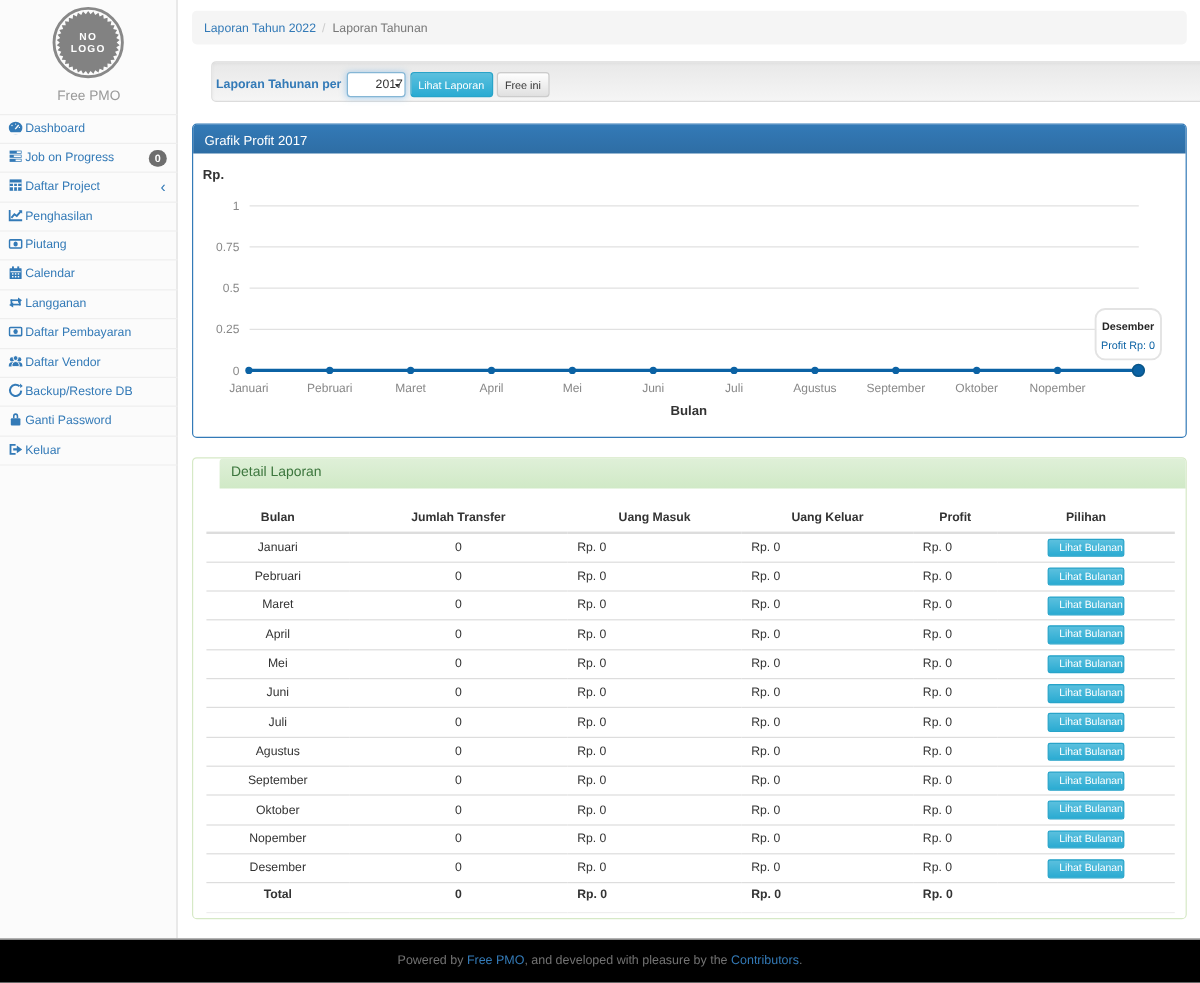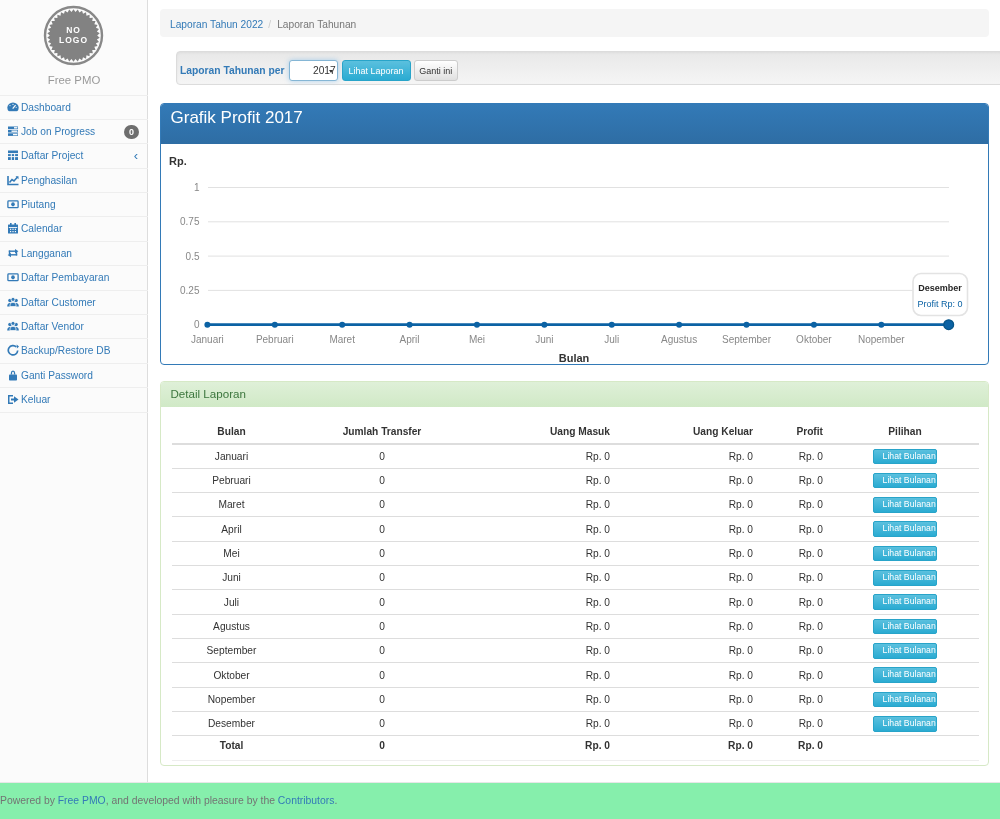--- a/index.html
+++ b/index.html
@@ -24,34 +24,34 @@
 #well { left:176px; top:51px; width:829px; height:34px; border:1px solid #dcdcdc; border-radius:4px; background:linear-gradient(to bottom,#e8e8e8 0,#f5f5f5 100%); box-shadow:inset 0 1px 3px rgba(0,0,0,.05); }
 #well .lbl { position:absolute; left:3px; top:0; line-height:38px; font-size:10.3px; font-weight:bold; color:#337ab7; }
 #well .sel { position:absolute; left:112px; top:7.5px; width:48.5px; height:21.5px; background:#fff; border:1px solid #85b6d5; box-shadow:0 0 5px rgba(102,175,233,.5); border-radius:3px; font-size:10.2px; color:#333; line-height:19.5px; padding-left:23px; }
 #well .sel .arr { position:absolute; right:4px; top:9.2px; width:0; height:0; border-left:2.6px solid transparent; border-right:2.6px solid transparent; border-top:3.6px solid #333; }
 .btn { display:inline-block; text-align:center; border-radius:3px; }
 #btn-lihat { position:absolute; left:164.5px; top:7.5px; width:69px; height:21.6px; background:linear-gradient(to bottom,#5bc0de 0,#2aabd2 100%); border:1px solid #28a4c9; color:#fff; font-size:9px; line-height:20px; }
 #btn-tahun { position:absolute; left:237px; top:7.5px; width:43.5px; height:21.6px; background:linear-gradient(to bottom,#fff 0,#e0e0e0 100%); border:1px solid #ccc; color:#333; font-size:9px; line-height:20px; }
 
 
 #panel1 { left:160px; top:103px; width:829px; height:262px; border:1px solid #337ab7; border-radius:4px; background:#fff; }
-#panel1 .hd { height:40px; background:linear-gradient(to bottom,#337ab7 0,#2e6da4 100%); border-radius:3px 3px 0 0; color:#fff; font-size:17px; line-height:28px; padding-left:9.5px; }
+#panel1 .hd { height:24px; background:linear-gradient(to bottom,#337ab7 0,#2e6da4 100%); border-radius:3px 3px 0 0; color:#fff; font-size:11px; line-height:28px; padding-left:9.5px; }
 
 
 #panel2 { left:160px; top:381px; width:829px; height:385px; border:1px solid #d6e9c6; border-radius:4px; background:#fff; }
-#panel2 .hd { height:25px; background:linear-gradient(to bottom,#dff0d8 0,#d0e9c6 100%); border-radius:3px 3px 0 0; color:#3c763d; font-size:11.6px; line-height:24px; padding-left:9.5px; }
+#panel2 .hd { height:25px; background:linear-gradient(to bottom,#dff0d8 0,#d0e9c6 100%); border-radius:3px 3px 0 0; color:#3c763d; font-size:11.6px; line-height:24px; padding-left:9.5px;margin-left:22px; }
 #tbl { position:absolute; left:11px; top:38px; width:807px; border-collapse:collapse; font-size:10.2px; color:#333; }
 #tbl th { font-weight:bold; border-bottom:2px solid #ddd; padding:0 8px; height:24px; }
 #tbl td { border-bottom:1px solid #ddd; padding:0 8px; height:24.33px; }
 #tbl tr.total td { border-bottom:1px solid #eee; font-weight:bold; padding-bottom:6px; }
-#tbl .c { text-align:center; } #tbl .r { text-align:right; }
+#tbl .c { text-align:center; } #tbl .r { }
 .btn-xs { display:inline-block; width:63.5px; height:15.8px; background:linear-gradient(to bottom,#5bc0de 0,#2aabd2 100%); border:1px solid #28a4c9; border-radius:2px; color:#fff; font-size:8.7px; line-height:13.8px; text-align:right; }
 
 
-#footer { left:0; top:782px; width:1000px; height:37px; background:#86efac; border-top:1px solid #e7e7e7; font-size:10.4px; color:#737373; line-height:36px; }
+#footer { left:0; top:782px; width:1000px; height:37px; background:#000000; border-top:1px solid #e7e7e7; text-align:center; font-size:10.4px; color:#737373; line-height:36px; }
 #footer a { color:#337ab7; text-decoration:none; }
 </style>
 </head>
 <body>
 <div id="sidebar" class="abs"></div>
 <svg class="abs" style="left:43px;top:5px" width="61" height="61" viewBox="0 0 61 61">
   <circle cx="30.5" cy="30.5" r="28.5" fill="none" stroke="#888" stroke-width="2.4"></circle>
   <path id="burst" fill="#828282" d="M30.50,4.20L32.46,6.88L34.83,4.56L36.32,7.53L39.04,5.63L40.02,8.80L43.02,7.37L43.46,10.66L46.65,9.75L46.55,13.06L49.85,12.69L49.20,15.94L52.52,16.12L51.34,19.22L54.58,19.94L52.92,22.80L56.00,24.04L53.88,26.60L56.71,28.33L54.20,30.50L56.71,32.67L53.88,34.40L56.00,36.96L52.92,38.20L54.58,41.06L51.34,41.78L52.52,44.88L49.20,45.06L49.85,48.31L46.55,47.94L46.65,51.25L43.46,50.34L43.02,53.63L40.02,52.20L39.04,55.37L36.32,53.47L34.83,56.44L32.46,54.12L30.50,56.80L28.54,54.12L26.17,56.44L24.68,53.47L21.96,55.37L20.98,52.20L17.98,53.63L17.54,50.34L14.35,51.25L14.45,47.94L11.15,48.31L11.80,45.06L8.48,44.88L9.66,41.78L6.42,41.06L8.08,38.20L5.00,36.96L7.12,34.40L4.29,32.67L6.80,30.50L4.29,28.33L7.12,26.60L5.00,24.04L8.08,22.80L6.42,19.94L9.66,19.22L8.48,16.12L11.80,15.94L11.15,12.69L14.45,13.06L14.35,9.75L17.54,10.66L17.98,7.37L20.98,8.80L21.96,5.63L24.68,7.53L26.17,4.56L28.54,6.88Z"></path>
   <text x="30.5" y="28" font-size="8.5" font-weight="bold" fill="#fff" text-anchor="middle" letter-spacing="1">NO</text>
   <text x="30.5" y="38" font-size="8.5" font-weight="bold" fill="#fff" text-anchor="middle" letter-spacing="1">LOGO</text>
@@ -118,28 +118,20 @@
         <rect x="0.9" y="2.9" width="10.2" height="6.8" rx="0.8" fill="none" stroke="#337ab7" stroke-width="1.3"></rect>
         <ellipse cx="6" cy="6.3" rx="1.8" ry="2.1" fill="#337ab7"></ellipse>
       </svg>Daftar Pembayaran</li>
   <li><svg width="12" height="12" viewBox="0 0 12 12" style="vertical-align:-2px;margin-right:2px">
         <circle cx="3" cy="4.5" r="1.8" fill="#337ab7"></circle>
         <circle cx="9" cy="4.5" r="1.8" fill="#337ab7"></circle>
         <path d="M0.2 10.5 q0 -3.6 2.8 -3.6 q2.8 0 2.8 3.6 Z" fill="#337ab7"></path>
         <path d="M6.2 10.5 q0 -3.6 2.8 -3.6 q2.8 0 2.8 3.6 Z" fill="#337ab7"></path>
         <circle cx="6" cy="3.4" r="2" fill="#337ab7" stroke="#fbfbfb" stroke-width="0.8"></circle>
         <path d="M2.9 10.5 q0 -4.2 3.1 -4.2 q3.1 0 3.1 4.2 Z" fill="#337ab7" stroke="#fbfbfb" stroke-width="0.8"></path>
-      </svg>Daftar Customer</li>
-  <li><svg width="12" height="12" viewBox="0 0 12 12" style="vertical-align:-2px;margin-right:2px">
-        <circle cx="3" cy="4.5" r="1.8" fill="#337ab7"></circle>
-        <circle cx="9" cy="4.5" r="1.8" fill="#337ab7"></circle>
-        <path d="M0.2 10.5 q0 -3.6 2.8 -3.6 q2.8 0 2.8 3.6 Z" fill="#337ab7"></path>
-        <path d="M6.2 10.5 q0 -3.6 2.8 -3.6 q2.8 0 2.8 3.6 Z" fill="#337ab7"></path>
-        <circle cx="6" cy="3.4" r="2" fill="#337ab7" stroke="#fbfbfb" stroke-width="0.8"></circle>
-        <path d="M2.9 10.5 q0 -4.2 3.1 -4.2 q3.1 0 3.1 4.2 Z" fill="#337ab7" stroke="#fbfbfb" stroke-width="0.8"></path>
       </svg>Daftar Vendor</li>
   <li><svg width="12" height="12" viewBox="0 0 12 12" style="vertical-align:-2px;margin-right:2px">
         <path d="M10.7 6.5 a4.7 4.7 0 1 1 -1.4 -3.6" fill="none" stroke="#337ab7" stroke-width="1.7"></path>
         <polygon points="9.6,0.6 9.9,4.4 12,2.6" fill="#337ab7"></polygon>
       </svg>Backup/Restore DB</li>
   <li><svg width="12" height="12" viewBox="0 0 12 12" style="vertical-align:-2px;margin-right:2px">
         <rect x="2" y="5.5" width="8" height="6" rx="0.8" fill="#337ab7"></rect>
         <path d="M3.8 5.5 L3.8 4 a2.2 2.6 0 0 1 4.4 0 L8.2 5.5 L6.9 5.5 L6.9 4 a0.9 1.2 0 0 0 -1.8 0 L5.1 5.5 Z" fill="#337ab7"></path>
       </svg>Ganti Password</li>
   <li><svg width="12" height="12" viewBox="0 0 12 12" style="vertical-align:-2px;margin-right:2px">
@@ -147,21 +139,21 @@
         <path d="M7 3.2 L11.5 6.5 L7 9.8 L7 7.4 L4 7.4 L4 5.6 L7 5.6 Z" fill="#337ab7"></path>
       </svg>Keluar</li>
 </ul>
 
 <div id="crumb" class="abs"><a>Laporan Tahun 2022</a><span class="sep">/</span>Laporan Tahunan</div>
 
 <div id="well" class="abs">
   <span class="lbl">Laporan Tahunan per</span>
   <span class="sel">2017<span class="arr"></span></span>
   <span class="btn" id="btn-lihat">Lihat Laporan</span>
-  <span class="btn" id="btn-tahun">Ganti ini</span>
+  <span class="btn" id="btn-tahun">Free ini</span>
 </div>
 
 <div id="panel1" class="abs">
   <div class="hd">Grafik Profit 2017</div>
   <svg id="chart" width="827" height="232" viewBox="0 0 827 232">
       <line x1="47" y1="43.5" x2="788" y2="43.5" stroke="#e1e1e1" stroke-width="1"></line>
       <text x="38.5" y="47" font-size="10" fill="#888" text-anchor="end">1</text>
       <line x1="47" y1="77.8" x2="788" y2="77.8" stroke="#e1e1e1" stroke-width="1"></line>
       <text x="38.5" y="81.3" font-size="10" fill="#888" text-anchor="end">0.75</text>
       <line x1="47" y1="112.1" x2="788" y2="112.1" stroke="#e1e1e1" stroke-width="1"></line>

